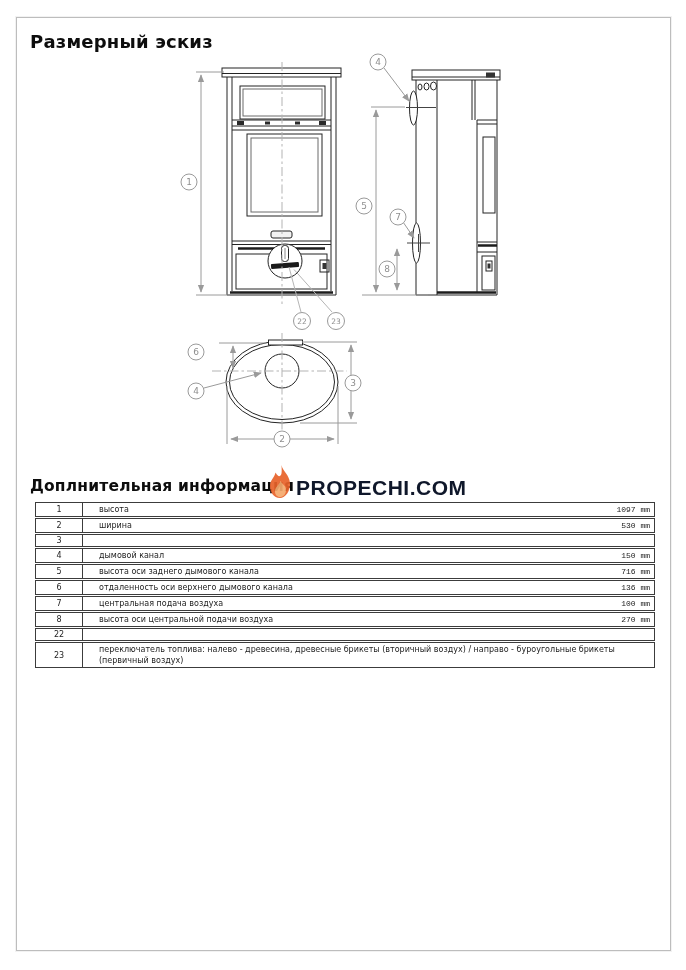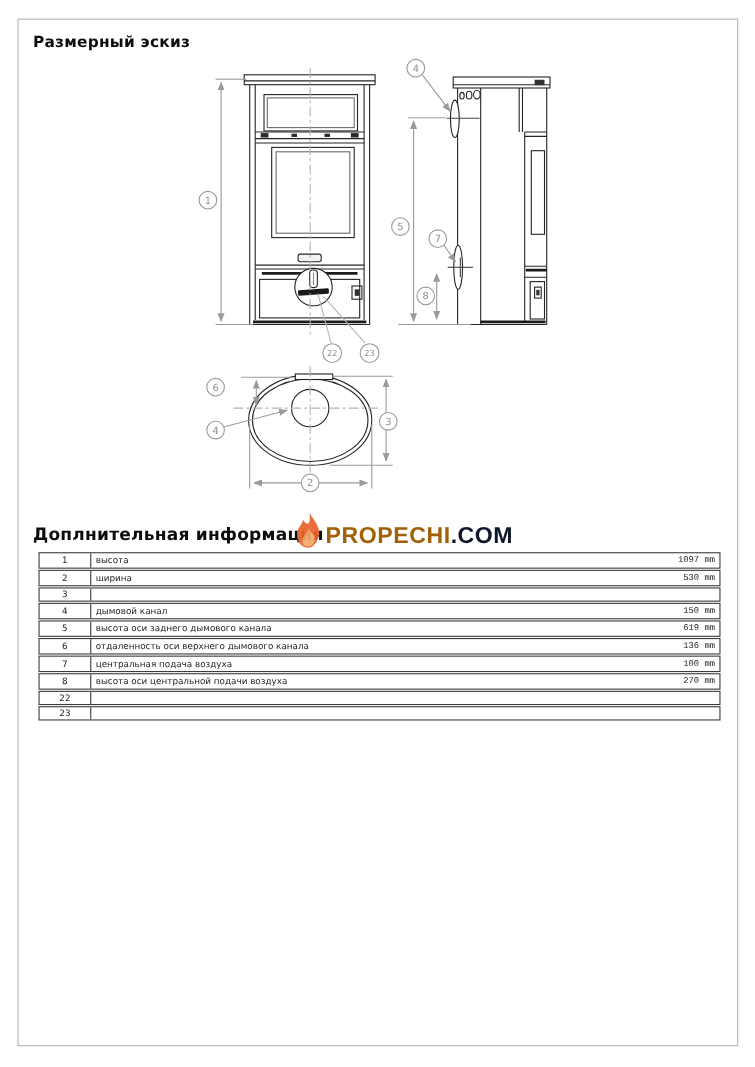--- a/index.html
+++ b/index.html
@@ -5,21 +5,21 @@
   html,body{margin:0;padding:0;background:#fff;}
   body{
     width:686px;height:970px;position:relative;overflow:hidden;
     font-family:"DejaVu Sans","Liberation Sans",sans-serif;color:#1c1c1c;
   }
   .page-border{
     position:absolute;left:16px;top:17px;width:653px;height:932px;
     border:1px solid #bdbdbd;box-shadow:0 0 0 1px #f2f2f2;
   }
   .h1{
-    position:absolute;left:30px;top:31px;font-size:14px;font-weight:bold;color:#0d0d0d;
+    position:absolute;left:30px;top:31px;font-size:18px;font-weight:bold;color:#0d0d0d;
     letter-spacing:.2px;
   }
   .h2{
     position:absolute;left:30px;top:477px;font-size:15.5px;font-weight:bold;color:#0d0d0d;
     letter-spacing:.2px;z-index:1;
   }
   .drawing-wrap{position:absolute;left:0;top:0;width:686px;height:470px;}
   .logo{
     position:absolute;left:266px;top:464px;z-index:2;display:flex;align-items:flex-end;
   }
@@ -35,21 +35,21 @@
     display:flex;align-items:stretch;border:1px solid #3c3c3c;margin-bottom:1px;background:#fff;
   }
   .t-num{
     flex:0 0 46px;border-right:1px solid #3c3c3c;display:flex;align-items:center;
     justify-content:center;font-size:8px;line-height:11px;
   }
   .t-body{
     flex:1;display:flex;justify-content:space-between;align-items:center;
     padding:1px 4px;gap:8px;min-height:11px;
   }
-  .t-desc{font-size:8px;line-height:11px;}
+  .t-desc{font-size:8px;line-height:11px;margin-left:12px;}
   .t-val{font-size:8px;line-height:11px;white-space:nowrap;font-family:Liberation Mono, monospace;}
   svg text{font-family:"DejaVu Sans","Liberation Sans",sans-serif;}
 </style>
 </head>
 <body>
 
 <div class="page-border"></div>
 
 <div class="h1">Размерный эскиз</div>
 
@@ -235,21 +235,21 @@
 </svg>
 </div>
 
 <div class="h2">Доплнительная информация</div>
 
 <div class="logo">
   <svg class="flame" viewBox="0 0 28 36">
     <path d="M15 1 C16 7 23 11 23.5 19 C24 27 19 34 13.5 34 C7 34 3.5 28 3.5 22 C3.5 16 8 13.5 9 8.5 C11.5 12.5 13 13 14.5 11 C15.5 9 15.2 5 15 1 Z" fill="#e8622a"></path>
     <path d="M14 17 C16 20.5 19.5 21.5 19.5 26 C19.5 30.5 16.5 33 13.5 33 C10.5 33 8.5 30.5 8.5 27.5 C8.5 23 12 22 14 17 Z" fill="#f5a96c"></path>
   </svg>
-  <div class="brand-text"><span style="color:#a16207">PROPECHI</span><span style="color:#0f172a">.COM</span></div>
+  <div class="brand-text"><span style="color:#0f172a">PROPECHI</span><span style="color:#0f172a">.COM</span></div>
 </div>
 
 <div class="info-table">
   <div class="t-row">
     <div class="t-num">1</div>
     <div class="t-body">
         <span class="t-desc">высота</span>
         <span class="t-val">1097 mm</span>
       </div>
   </div>
@@ -267,21 +267,21 @@
     <div class="t-num">4</div>
     <div class="t-body">
         <span class="t-desc">дымовой канал</span>
         <span class="t-val">150 mm</span>
       </div>
   </div>
   <div class="t-row">
     <div class="t-num">5</div>
     <div class="t-body">
         <span class="t-desc">высота оси заднего дымового канала</span>
-        <span class="t-val">619 mm</span>
+        <span class="t-val">716 mm</span>
       </div>
   </div>
   <div class="t-row">
     <div class="t-num">6</div>
     <div class="t-body">
         <span class="t-desc">отдаленность оси верхнего дымового канала</span>
         <span class="t-val">136 mm</span>
       </div>
   </div>
   <div class="t-row">
@@ -296,14 +296,18 @@
     <div class="t-body">
         <span class="t-desc">высота оси центральной подачи воздуха</span>
         <span class="t-val">270 mm</span>
       </div>
   </div>
   <div class="t-row">
     <div class="t-num">22</div>
   </div>
   <div class="t-row">
     <div class="t-num">23</div>
+    <div class="t-body">
+        <span class="t-desc" style="max-width:555px;">переключатель топлива: налево - древесина, древесные брикеты (вторичный воздух) / направо - буроугольные брикеты (первичный воздух)</span>
+        <span class="t-val"></span>
+      </div>
   </div>
 </div>
 
 </body></html>

